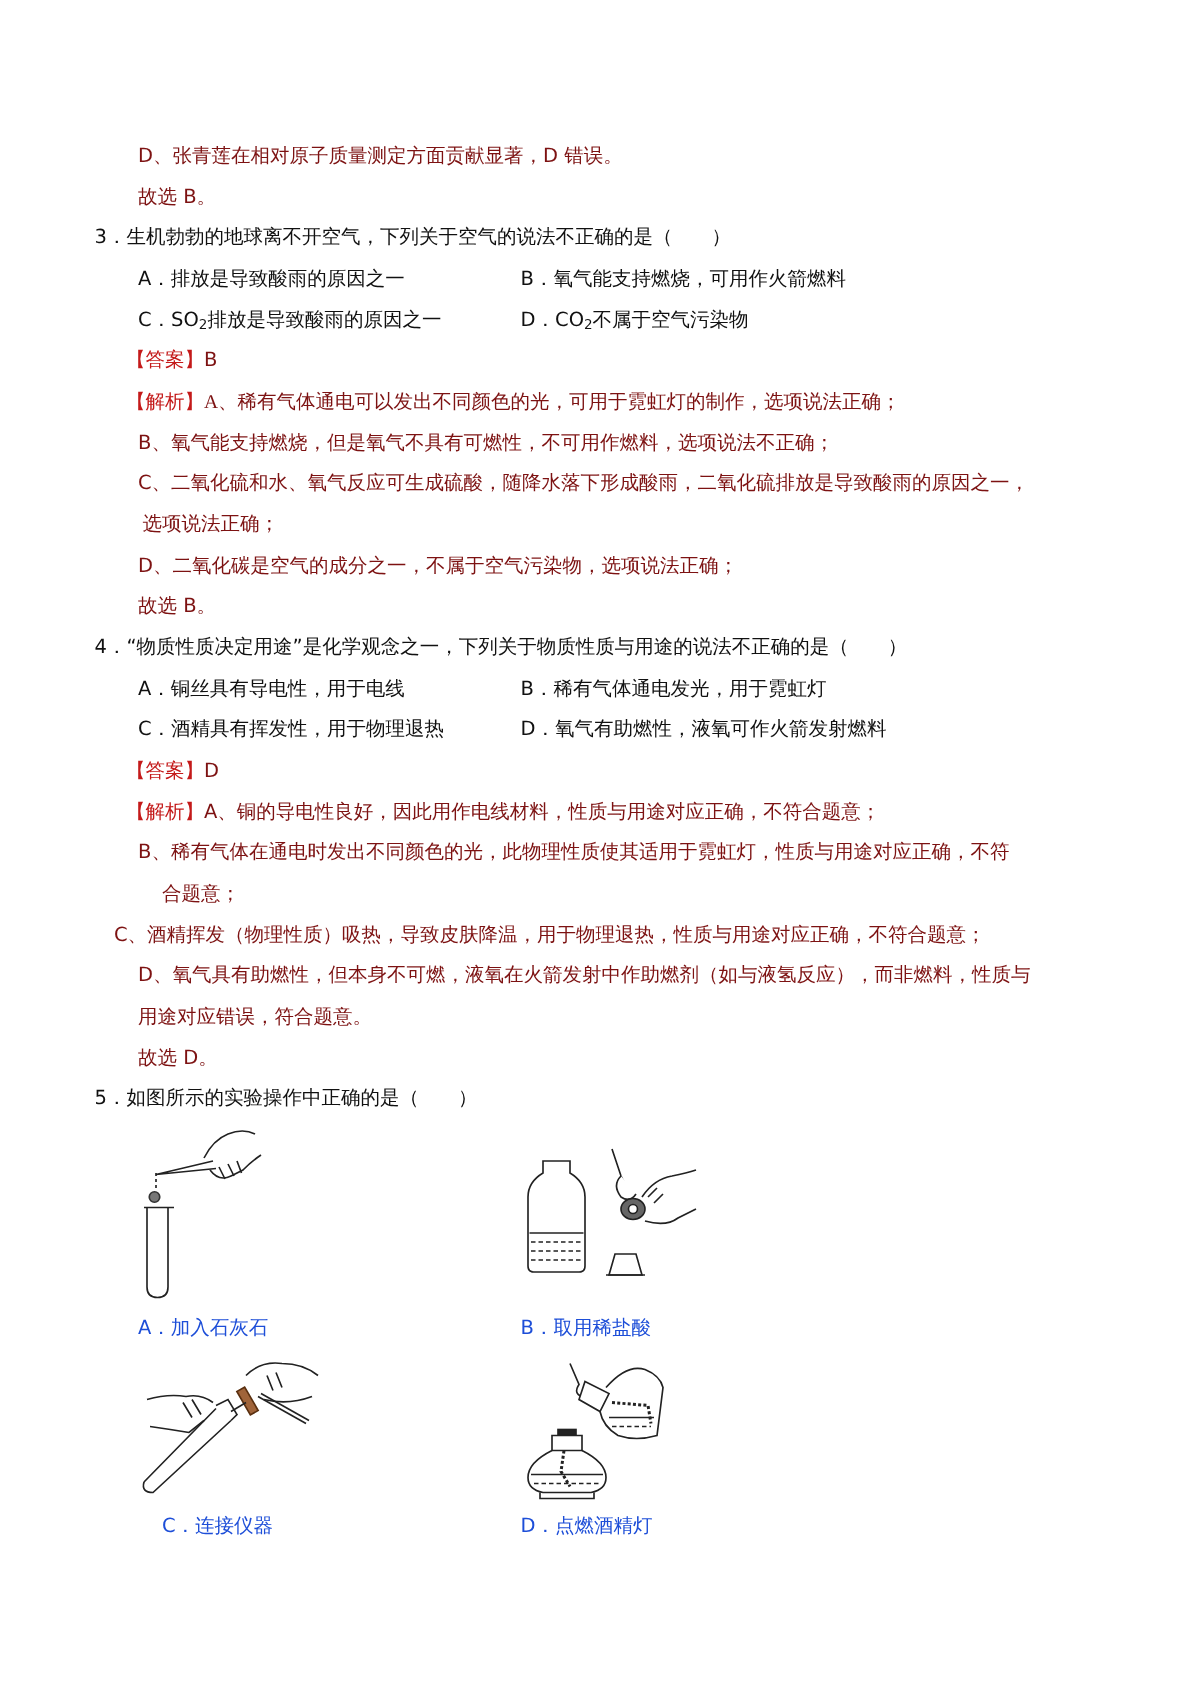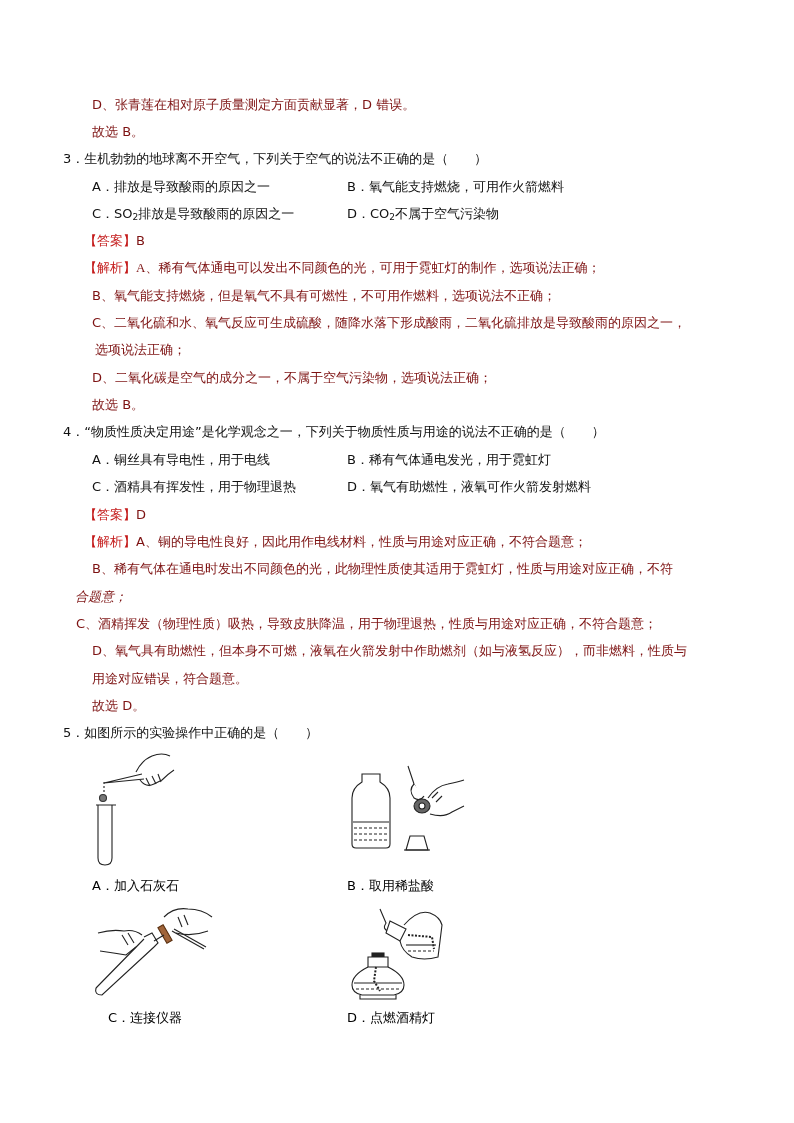--- a/index.html
+++ b/index.html
@@ -10,21 +10,21 @@
     }
     .line {
       position: absolute; white-space: nowrap; line-height: 18px; height: 18px;
     }
     .red { color: #7d1212; }
     .tag { color: #c41a1a; }
     .q { color: #111111; text-align: center; }
     sub { font-size: 9px; vertical-align: -2px; line-height: 0; }
     .fig { position: absolute; }
     .fig svg { display: block; }
-    .caption { position: absolute; white-space: nowrap; line-height: 18px; color: #000000; }
+    .caption { position: absolute; white-space: nowrap; line-height: 18px; color: #1d4ed8; }
   </style>
 </head>
 <body>
 
 <div class="line red" style="left:92px; top:96px;">D、张青莲在相对原子质量测定方面贡献显著，D 错误。</div>
 <div class="line red" style="left:92px; top:123px;">故选 B。</div>
 
 <div class="line q" style="left:63px; top:150px;">
   <span>3．</span><span>生机勃勃的地球离不开空气，下列关于空气的说法不正确的是（　　）</span>
 </div>
@@ -55,21 +55,21 @@
 <div class="line q" style="left:347px; top:451px;">B．稀有气体通电发光，用于霓虹灯</div>
 <div class="line q" style="left:92px; top:478px;">C．酒精具有挥发性，用于物理退热</div>
 <div class="line q" style="left:347px; top:478px;">D．氧气有助燃性，液氧可作火箭发射燃料</div>
 <div class="line" style="left:84px; top:506px;">
   <span class="tag">【答案】</span><span class="red">D</span>
 </div>
 <div class="line" style="left:84px; top:533px;">
   <span class="tag">【解析】</span><span class="red">A、铜的导电性良好，因此用作电线材料，性质与用途对应正确，不符合题意；</span>
 </div>
 <div class="line red" style="left:92px; top:560px;">B、稀有气体在通电时发出不同颜色的光，此物理性质使其适用于霓虹灯，性质与用途对应正确，不符</div>
-<div class="line red" style="left:75px; top:588px;font-style:italic;">合题意；</div>
+<div class="line red" style="left:108px; top:588px;">合题意；</div>
 <div class="line red" style="left:76px; top:615px;">C、酒精挥发（物理性质）吸热，导致皮肤降温，用于物理退热，性质与用途对应正确，不符合题意；</div>
 <div class="line red" style="left:92px; top:642px;">D、氧气具有助燃性，但本身不可燃，液氧在火箭发射中作助燃剂（如与液氢反应），而非燃料，性质与</div>
 <div class="line red" style="left:92px; top:670px;">用途对应错误，符合题意。</div>
 <div class="line red" style="left:92px; top:697px;">故选 D。</div>
 
 <div class="line q" style="left:63px; top:724px;">
   <span>5．</span><span>如图所示的实验操作中正确的是（　　）</span>
 </div>
 
 <div class="fig" style="left:90px; top:752px;">

